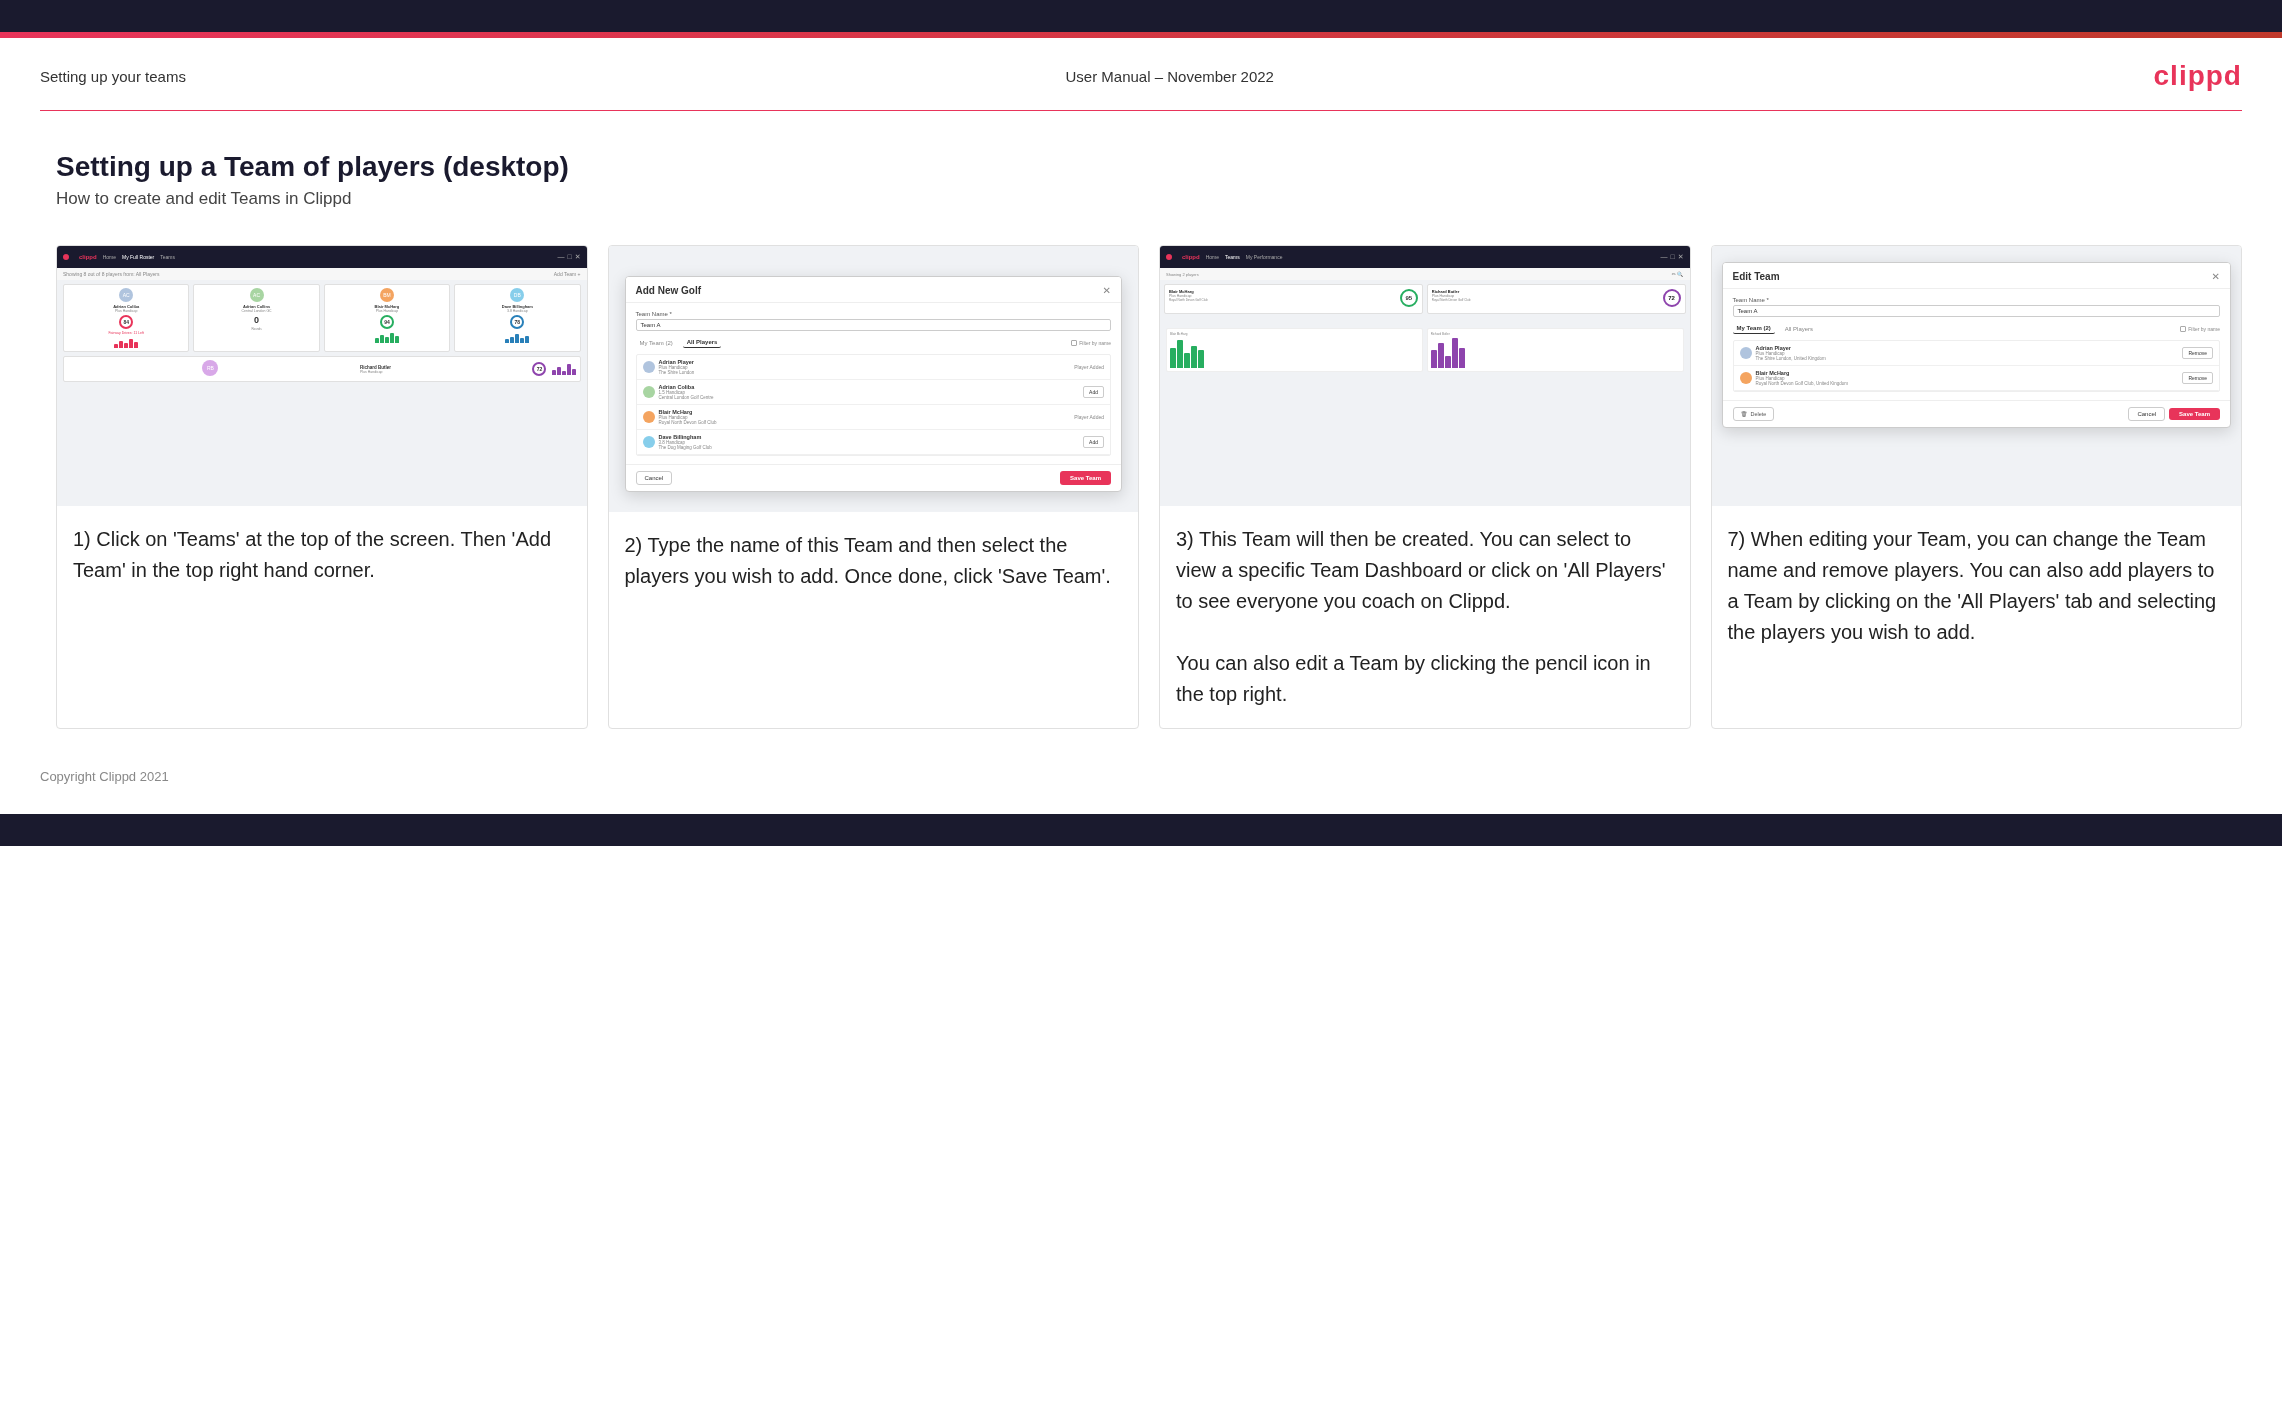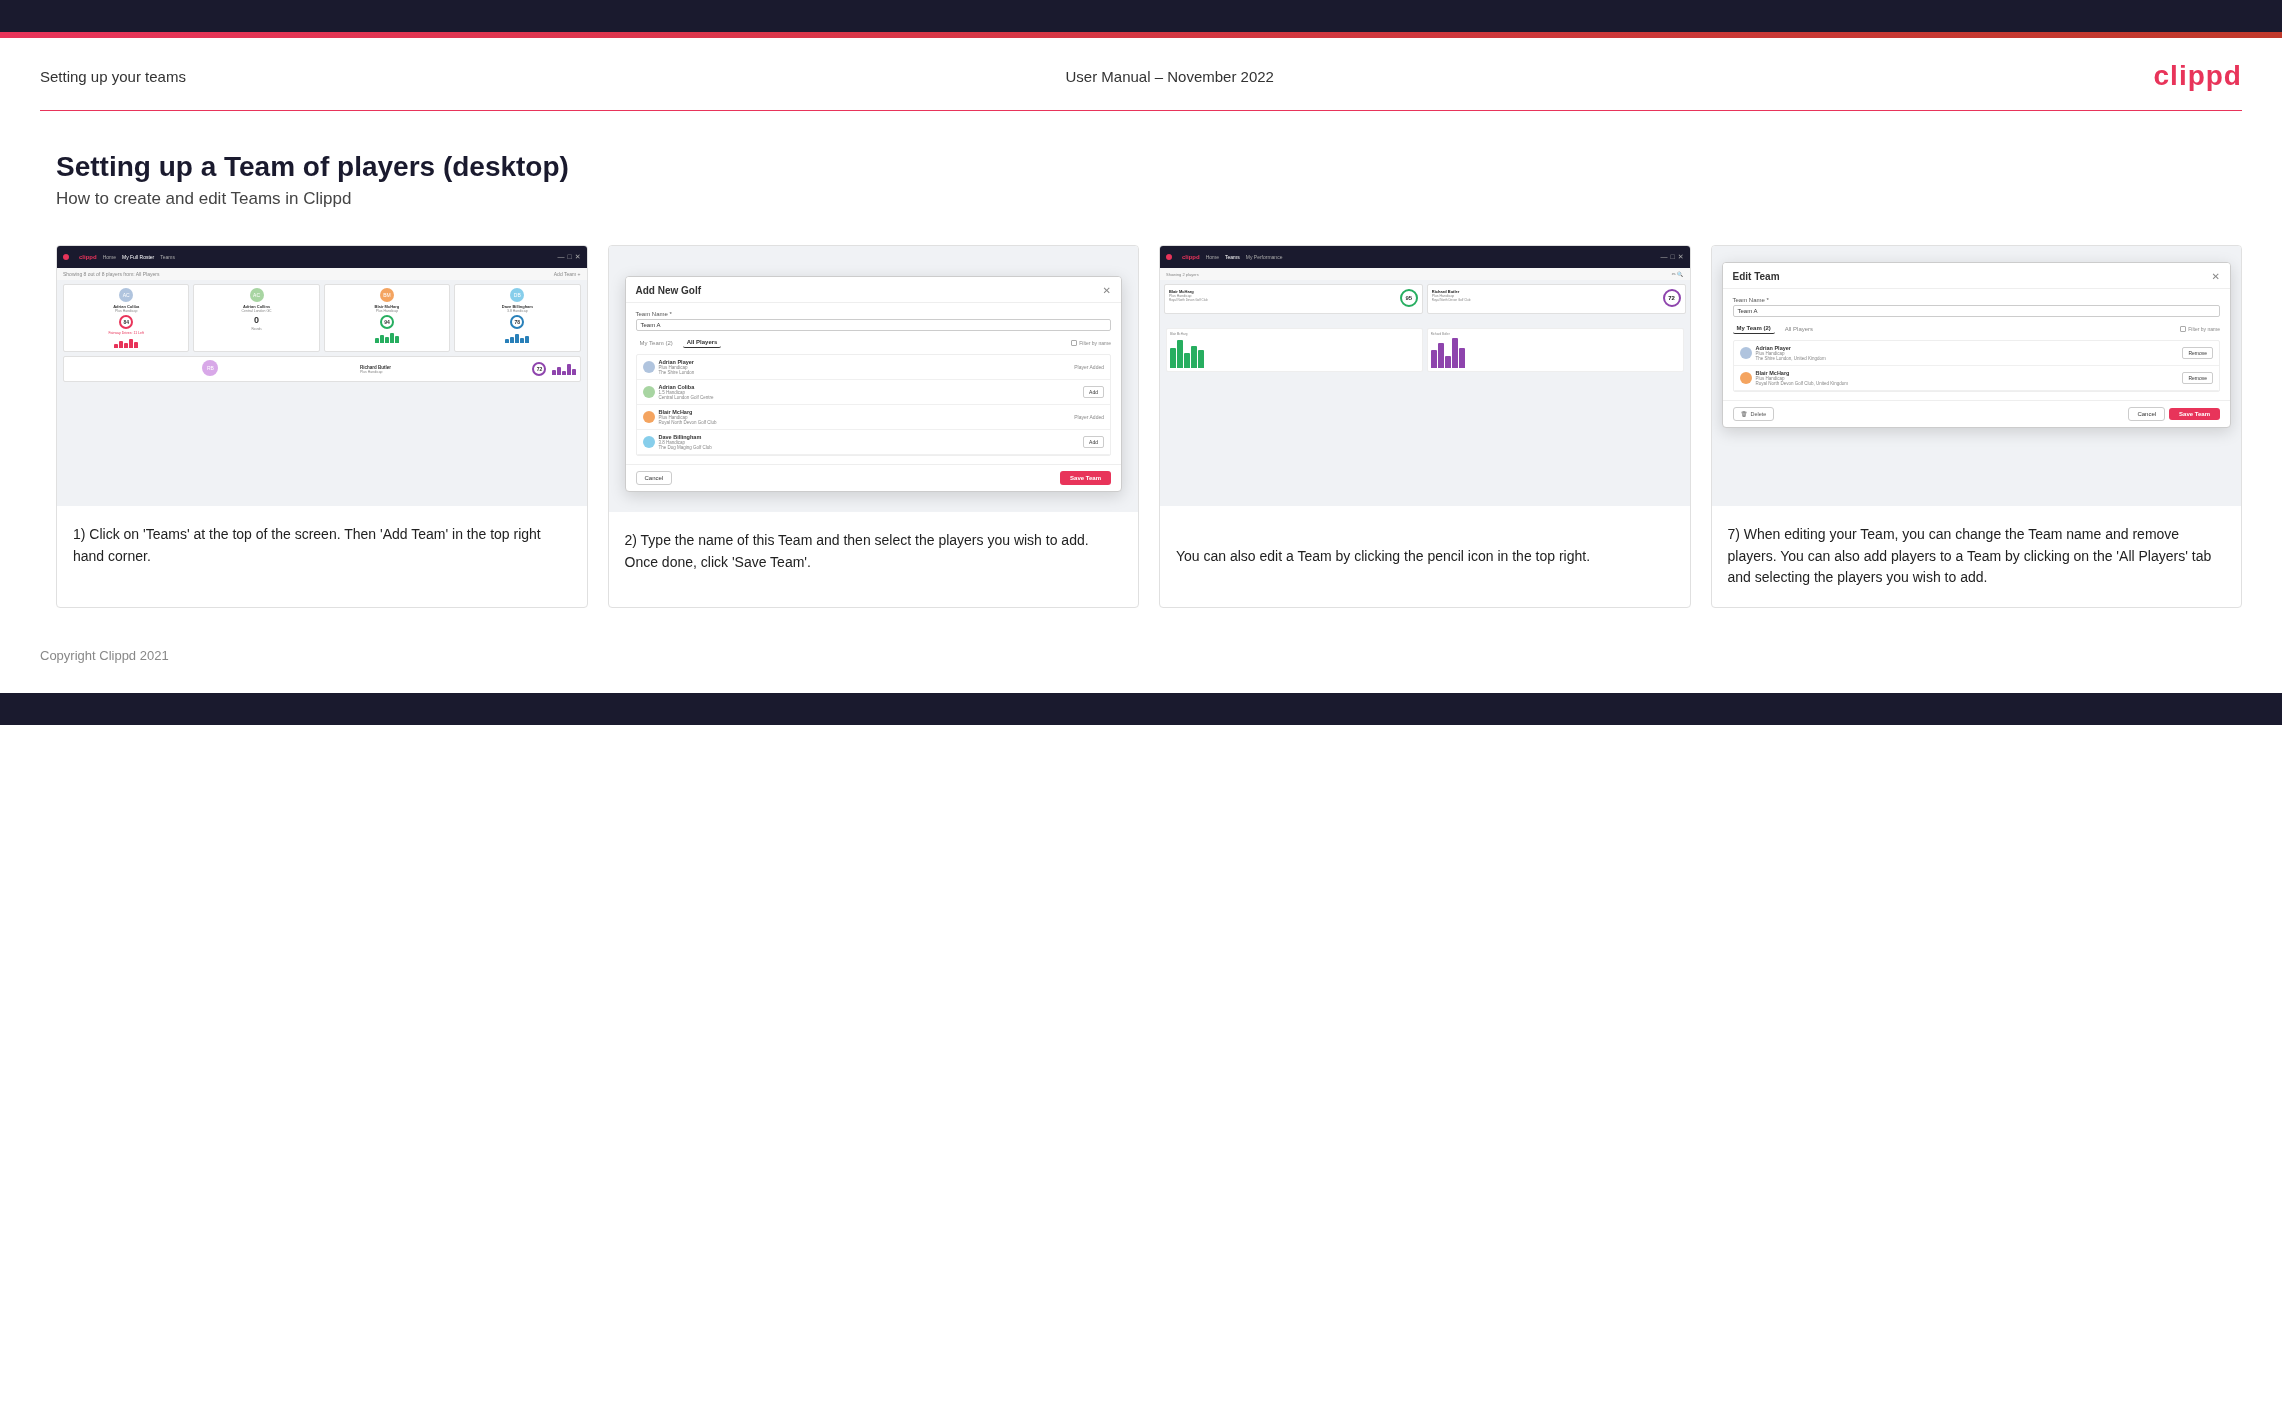--- a/index.html
+++ b/index.html
@@ -90,21 +90,21 @@
     .card-screenshot {
       background: #f5f5f5;
       min-height: 260px;
       position: relative;
       overflow: hidden;
       flex-shrink: 0;
     }
 
     .card-text {
       padding: 18px 16px;
-      font-size: 14px;
+      font-size: 20px;
       line-height: 1.55;
       color: #222;
       flex: 1;
     }
 
     
     .footer {
       padding: 20px 40px;
       font-size: 13px;
       color: #888;
@@ -665,20 +665,21 @@
                 <div style="width:6px; height:25px; background:#8e44ad; border-radius:1px 1px 0 0;"></div>
                 <div style="width:6px; height:12px; background:#8e44ad; border-radius:1px 1px 0 0;"></div>
                 <div style="width:6px; height:30px; background:#8e44ad; border-radius:1px 1px 0 0;"></div>
                 <div style="width:6px; height:20px; background:#8e44ad; border-radius:1px 1px 0 0;"></div>
               </div>
             </div>
           </div>
         </div>
       </div>
       <div class="card-text">
+        <p>3) This Team will then be created. You can select to view a specific Team Dashboard or click on 'All Players' to see everyone you coach on Clippd.</p>
         <br>
         <p>You can also edit a Team by clicking the pencil icon in the top right.</p>
       </div>
     </div>
 
     <div class="card">
       <div class="card-screenshot" style="background:#f0f2f5;">
         <div class="mock-edit-dialog">
           <div class="mock-dialog-header">
             <span class="mock-dialog-title">Edit Team</span>

